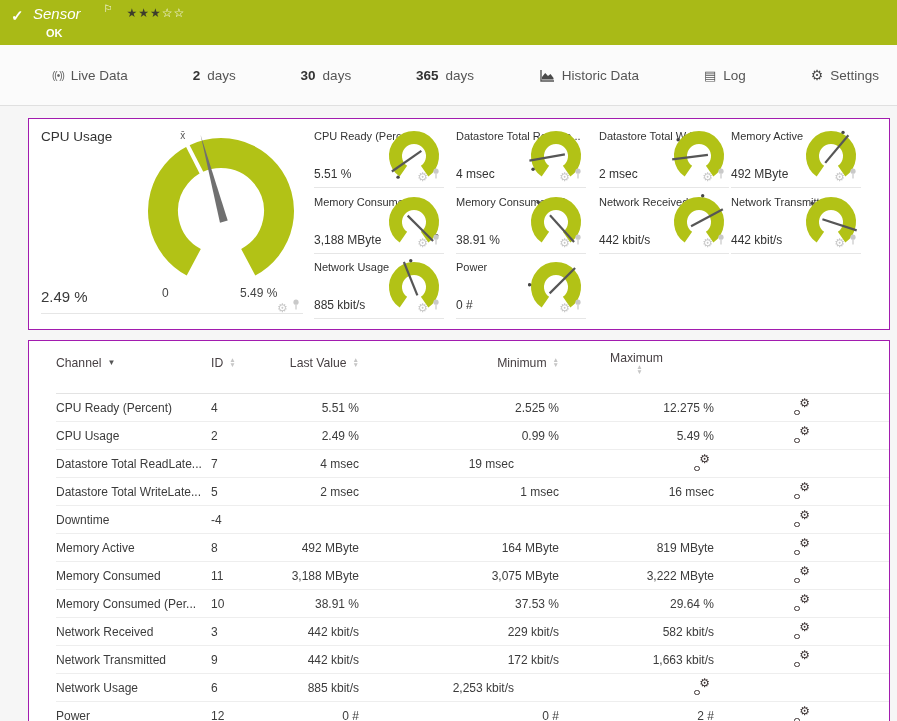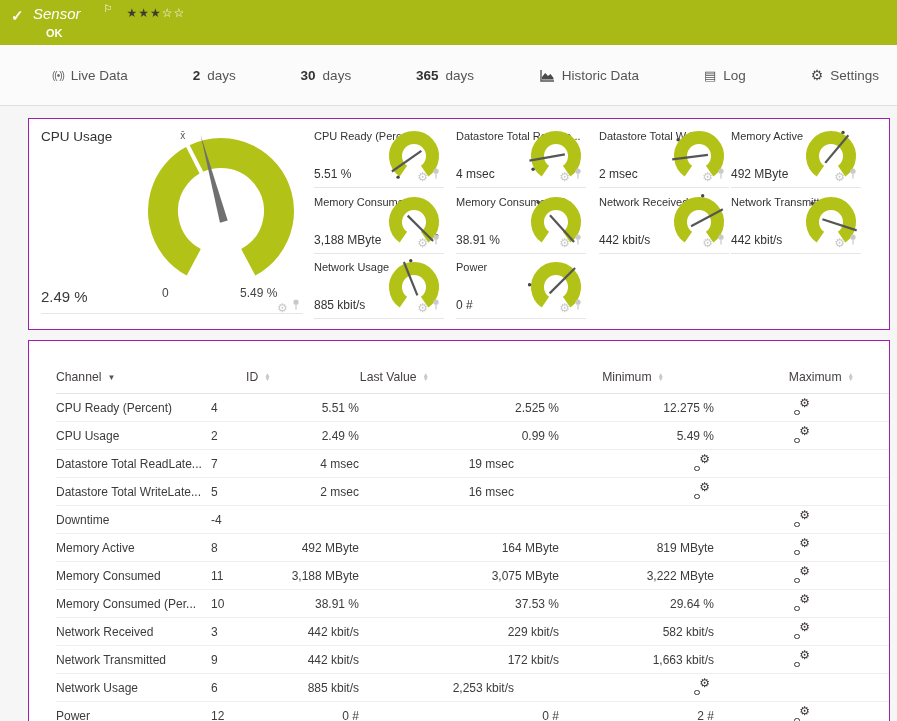--- a/index.html
+++ b/index.html
@@ -38,30 +38,30 @@
   .g-icons.big{position:absolute;left:248px;top:177px;}
   .g-gear{font-size:12px;color:#c9c9c9;line-height:1;}
   
   #smallgauges{position:absolute;left:0;top:0;width:100%;height:100%;}
   .smallcell{position:absolute;width:130px;height:61px;border-bottom:1px solid #e6e6e6;box-sizing:border-box;}
   .g-title{position:absolute;left:0;top:3px;font-size:11px;color:#333;white-space:nowrap;overflow:hidden;max-width:128px;}
   .g-svg{position:absolute;right:2px;top:0;}
   .g-value{position:absolute;left:0;bottom:6px;font-size:12px;color:#333;}
   .cell-icons{position:absolute;right:4px;bottom:4px;}
   
-  .thead{position:absolute;left:27px;right:0;top:0;height:53px;display:flex;align-items:flex-end;
-         padding-bottom:9px;border-bottom:1px solid #e3e3e3;box-sizing:border-box;font-size:12.2px;color:#463f42;gap:35px;}
+  .thead{position:absolute;left:27px;right:0;top:0;height:53px;display:flex;align-items:center;
+         padding-bottom:9px;border-bottom:1px solid #e3e3e3;box-sizing:border-box;font-size:12.2px;color:#463f42;}
   .th{display:flex;align-items:center;cursor:pointer;}
   #tbody{position:absolute;left:27px;right:0;top:53px;font-size:12px;color:#3c3c3c;}
   .trow{display:flex;align-items:center;height:27px;border-bottom:1px solid #eee;}
   .c-ch{width:155px;}
   .c-id{width:48px;}
   .c-last{width:100px;justify-content:flex-end;text-align:right;}
   .c-min{width:200px;justify-content:flex-end;text-align:right;}
-  .c-max{width:155px;justify-content:flex-end;text-align:right;}
+  .c-max{width:155px;justify-content:flex-end;text-align:right;flex-direction:column;}
   .c-edit{flex:1;display:flex;justify-content:center;}
   .sort-ud{display:flex;flex-direction:column;margin-left:6px;color:#c6c6c6;font-size:6.5px;line-height:4.5px;}
   .sort-active{margin-left:6px;font-size:8px;color:#555;}
   .chedit{position:relative;width:15px;height:13px;cursor:pointer;}
   .chedit .gearg{position:absolute;right:-1px;top:-4px;font-size:12px;color:#3e3535;line-height:1;}
   .chedit .dotc{position:absolute;left:0;bottom:-1px;width:3.5px;height:3.5px;border:1.2px solid #3e3535;border-radius:50%;}
 </style>
 </head>
 <body>
 
@@ -373,20 +373,21 @@
             <span class="chedit">
               <span class="gearg">⚙</span>
               <span class="dotc"></span>
             </span>
           </div>
         </div>
         <div class="trow">
           <span class="c-ch">Datastore Total WriteLate...</span>
           <span class="c-id">5</span>
           <span class="c-last">2 msec</span>
+          <span class="c-min">1 msec</span>
           <span class="c-max">16 msec</span>
           <div class="c-edit">
             <span class="chedit">
               <span class="gearg">⚙</span>
               <span class="dotc"></span>
             </span>
           </div>
         </div>
         <div class="trow">
           <span class="c-ch">Downtime</span>

